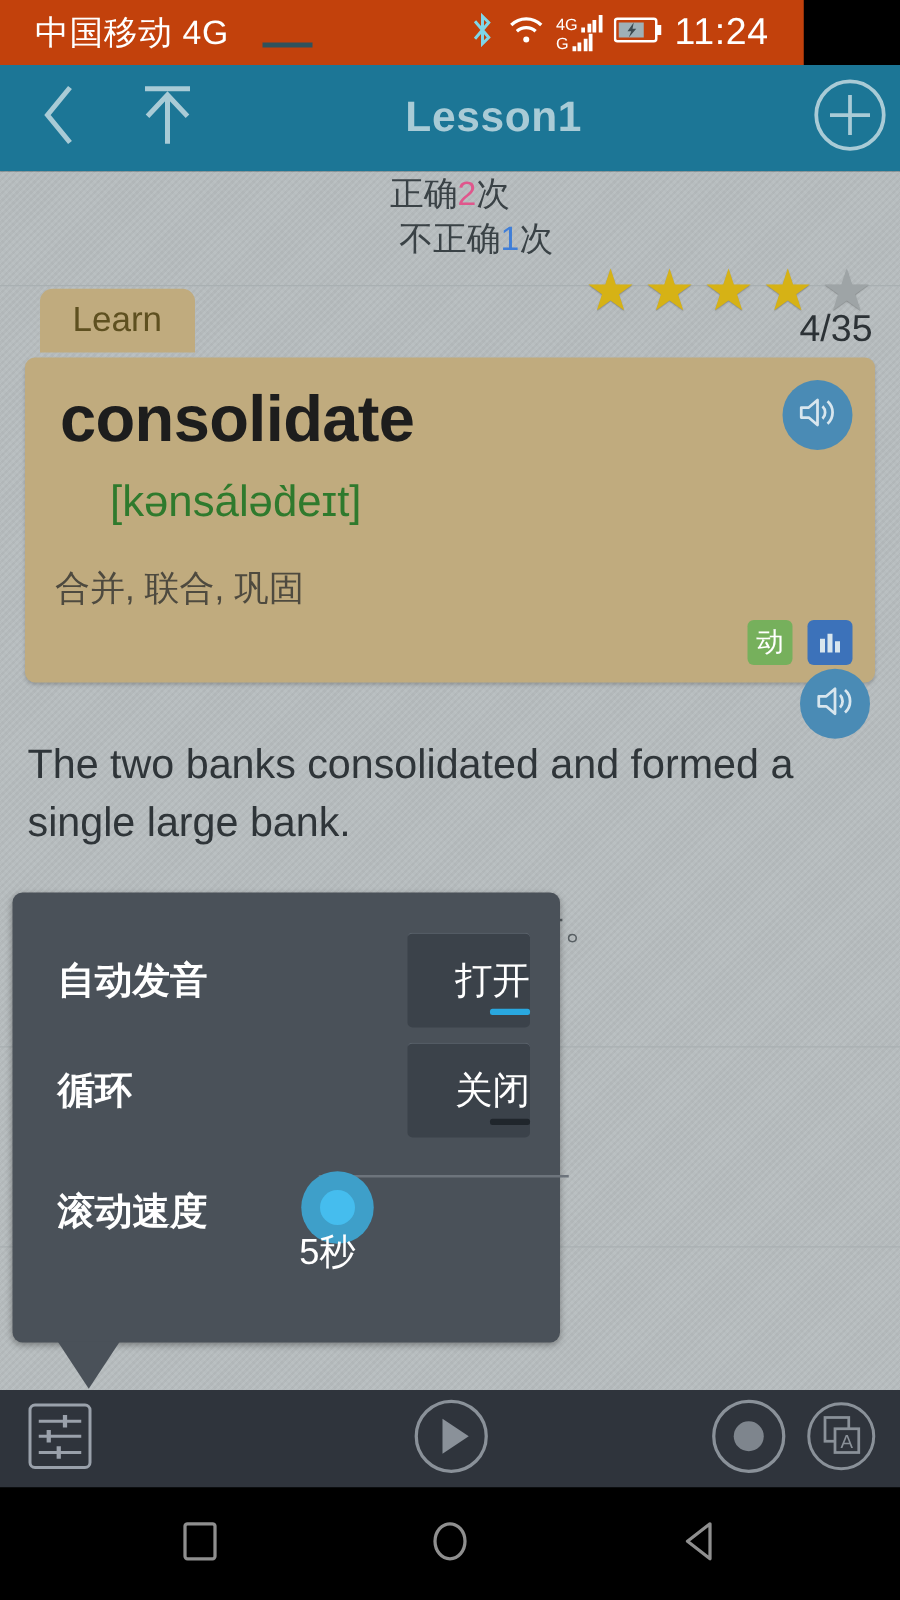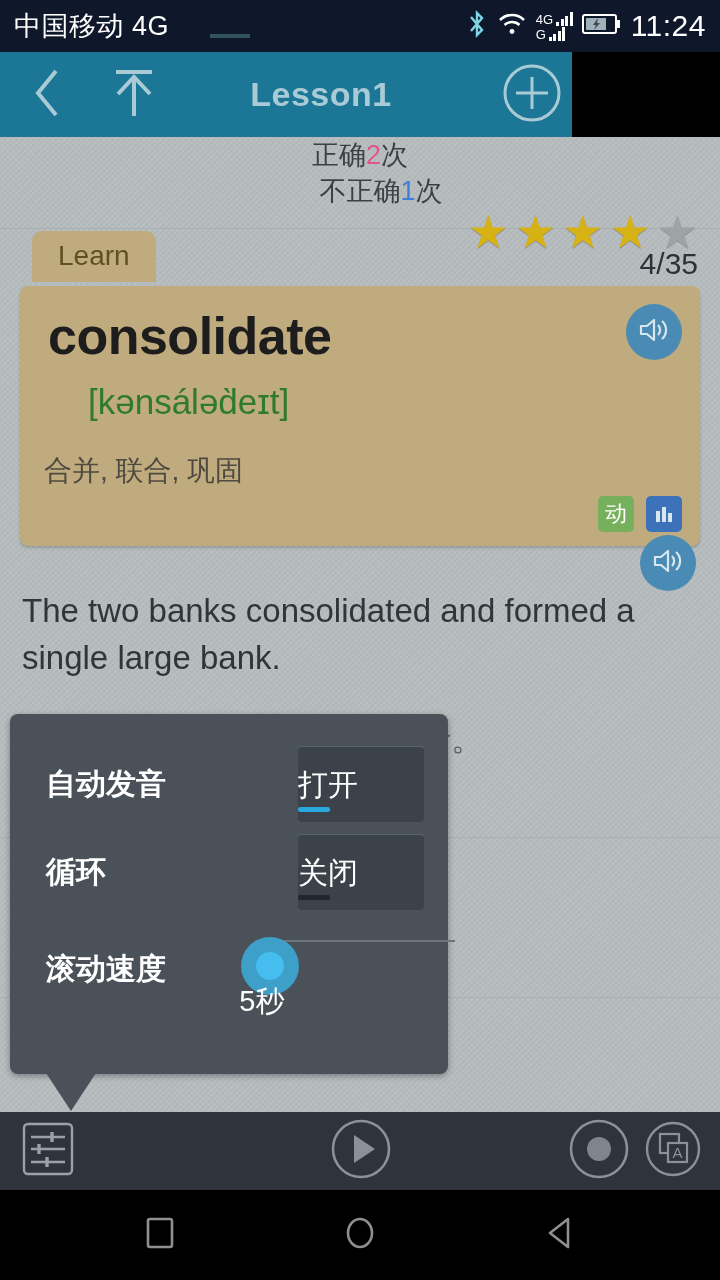--- a/index.html
+++ b/index.html
@@ -6,41 +6,41 @@
   html, body {
     width: 720px; height: 1280px;
     background: #000;
     font-family: "Liberation Sans", "DejaVu Sans", sans-serif;
     overflow: hidden;
   }
   #screen { position: relative; width: 720px; height: 1280px; overflow: hidden; }
 
   
   .statusbar {
-    position: absolute; top: 0; left: 0; width: 720px; height: 52px;
-    background: #0f172a; color: #ffffff;
-    display: flex; align-items: center; padding: 0 14px;
+    position: absolute; top: 0; left: 0; width: 643px; height: 52px;
+    background: #c2410c; color: #ffffff;
+    display: flex; align-items: center; padding: 0 28px;
   }
   .carrier { font-size: 27px; letter-spacing: .5px; }
   .sb-spacer { flex: 1; }
   .sb-icons { display: flex; align-items: center; gap: 9px; }
   .clock { font-size: 30px; margin-left: 9px; letter-spacing: .5px; }
   .icon-bt, .icon-wifi, .icon-batt { display:block; }
   .sig-pair { display: flex; flex-direction: column; gap: 1px; }
   .sig-row { display: flex; align-items: flex-end; gap: 3px; }
   .sig-lbl { font-size: 13px; line-height: 1; color: #fff; }
   .bars { display: flex; align-items: flex-end; gap: 1.5px; height: 14px; }
   .bars i { width: 3px; background: #fff; display: block; }
   .bars i:nth-child(1){height:4px}.bars i:nth-child(2){height:7px}
   .bars i:nth-child(3){height:10px}.bars i:nth-child(4){height:14px}
   .sb-dim { position:absolute; left:210px; top:34px; width:40px; height:4px; background:#30525c; }
 
   
   .appbar {
-    position: absolute; top: 52px; left: 0; width: 572px; height: 85px;
+    position: absolute; top: 52px; left: 0; width: 720px; height: 85px;
     background: #1c7696; display: flex; align-items: center;
   }
   .appbar .ico { display:flex; align-items:center; justify-content:center; }
   .nav-back { width: 72px; height: 85px; margin-left: 12px; }
   .nav-top  { width: 72px; height: 85px; margin-left: 14px; }
   .appbar-title {
     flex: 1; text-align: center; color: #a9cbd6;
     font-size: 34px; font-weight: bold; letter-spacing: .5px;
     margin-left: -20px;
   }
@@ -141,23 +141,23 @@
     width: 0; height: 0; border-left: 25px solid transparent;
     border-right: 25px solid transparent; border-top: 38px solid #4a5159;
     z-index: 30;
   }
   .prow { position: absolute; left: 0; width: 438px; display: flex; align-items: center; }
   .prow.r1 { top: 24px; height: 92px; }
   .prow.r2 { top: 112px; height: 92px; }
   .prow.r3 { top: 200px; height: 110px; gap: 30px; }
   .plabel { font-size: 30px; color: #ffffff; margin-left: 36px; width: 180px; font-weight: bold; }
   .toggle {
-    width: 126px; height: 76px; background: #3b424a; border-radius: 4px;
+    width: 98px; height: 76px; background: #3b424a; border-radius: 4px;
     border-top: 1px solid #5b636c;
-    display: flex; flex-direction: column; align-items: flex-start; justify-content: center;
+    display: flex; flex-direction: column; align-items: flex-end; justify-content: center;
     margin-left: auto; margin-right: 24px; position: relative;
   }
   .toggle span { font-size: 30px; color: #ffffff; line-height: 34px; }
   .toggle .bar { position: absolute; bottom: 10px; width: 32px; height: 5px; border-radius: 2px; }
   .toggle .bar.on  { background: #29a8e0; }
   .toggle .bar.off { background: #20262c; }
   .slider-zone { margin-left: auto; margin-right: 0; width: 230px; position: relative; height: 110px; }
   .track { position: absolute; top: 26px; left: 16px; width: 200px; height: 2px; background: #6d747c; }
   .thumb-halo {
     position: absolute; top: -3px; left: -14px; width: 58px; height: 58px;

